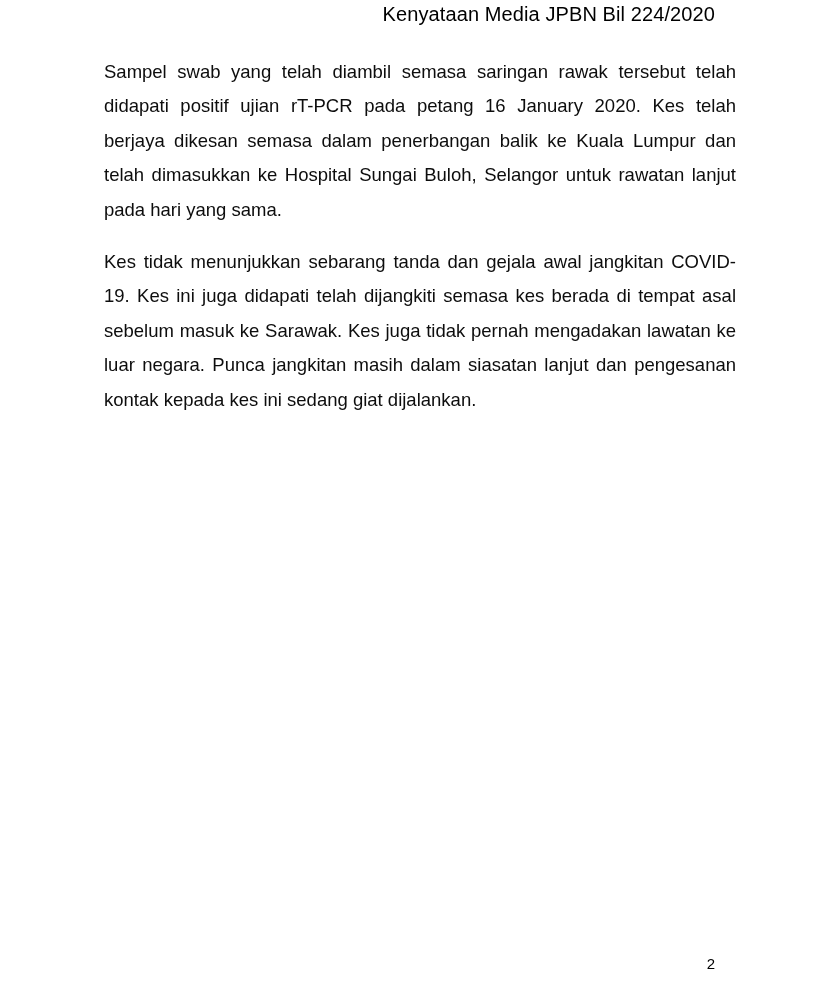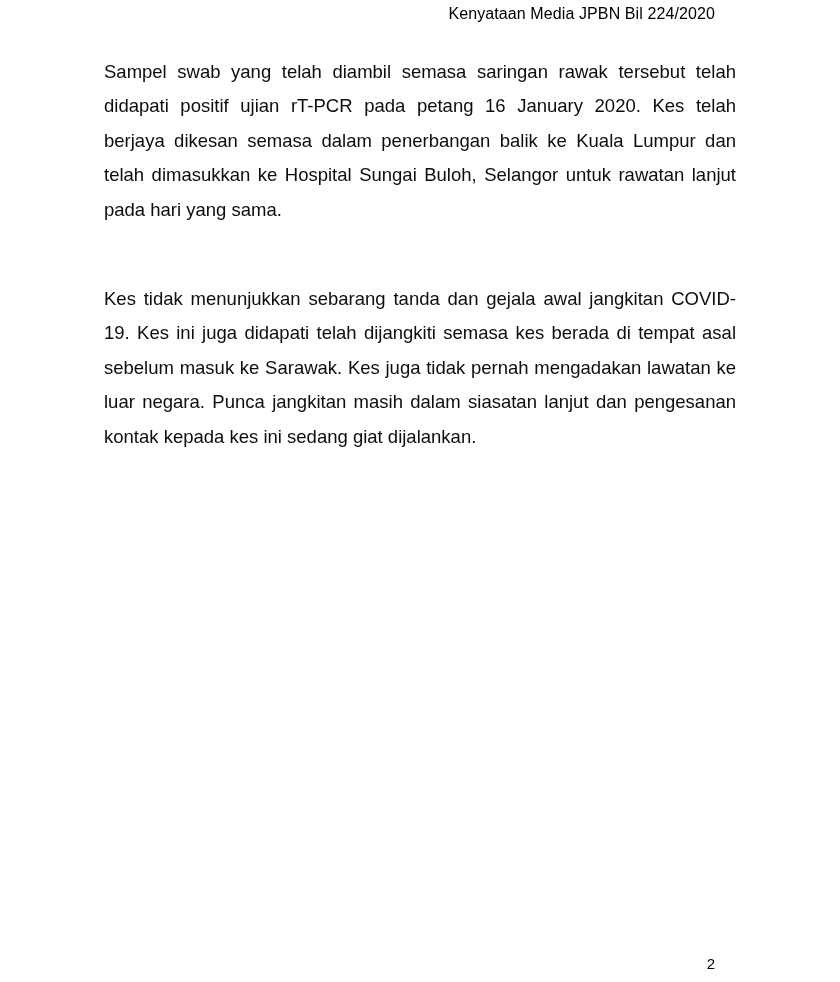--- a/index.html
+++ b/index.html
@@ -22,21 +22,21 @@
     width: 840px;
     height: 982px;
     background: #ffffff;
   }
   .doc-header {
     position: absolute;
     left: 104px;
     top: 4px;
     width: 611px;
     text-align: right;
-    font-size: 16px;
+    font-size: 20px;
     line-height: 20px;
     letter-spacing: 0.1px;
     color: #000000;
     white-space: nowrap;
   }
   .body-block {
     position: absolute;
     left: 104px;
     top: 55px;
     width: 632px;
@@ -45,21 +45,21 @@
     margin: 0;
     font-size: 18.5px;
     line-height: 34.4px;
     text-align: justify;
     text-justify: inter-word;
     color: #0d0d0d;
     letter-spacing: 0px;
     word-spacing: 0px;
   }
   p.para.spaced {
-    margin-top: 55px;
+    margin-top: 18px;
   }
   .page-number {
     position: absolute;
     left: 104px;
     top: 955px;
     width: 611px;
     text-align: right;
     font-size: 15px;
     line-height: 18px;
     color: #000000;

